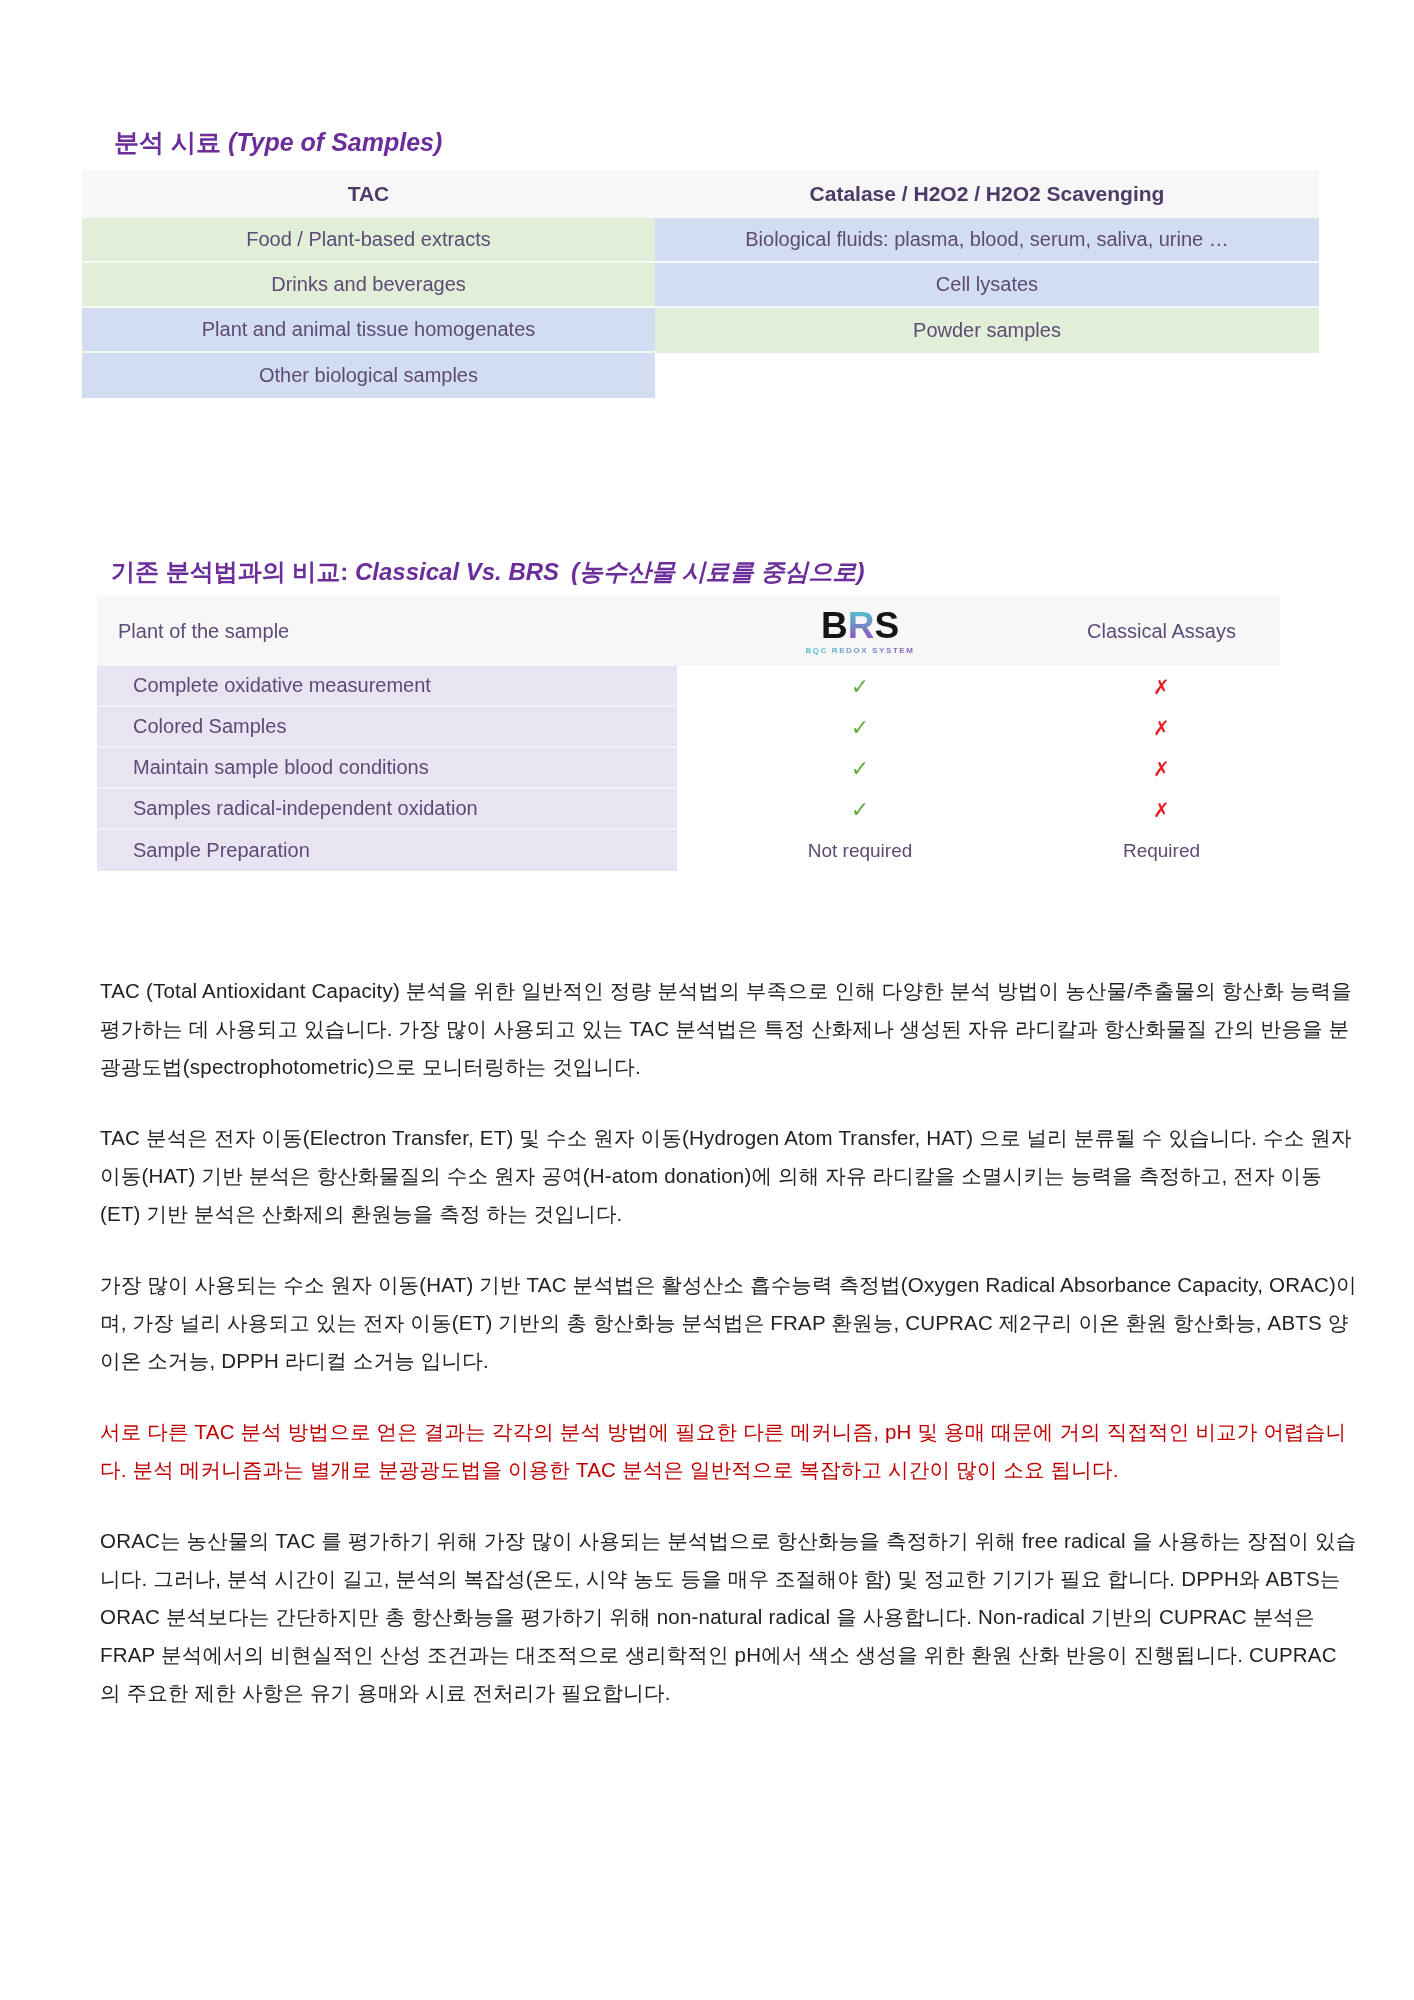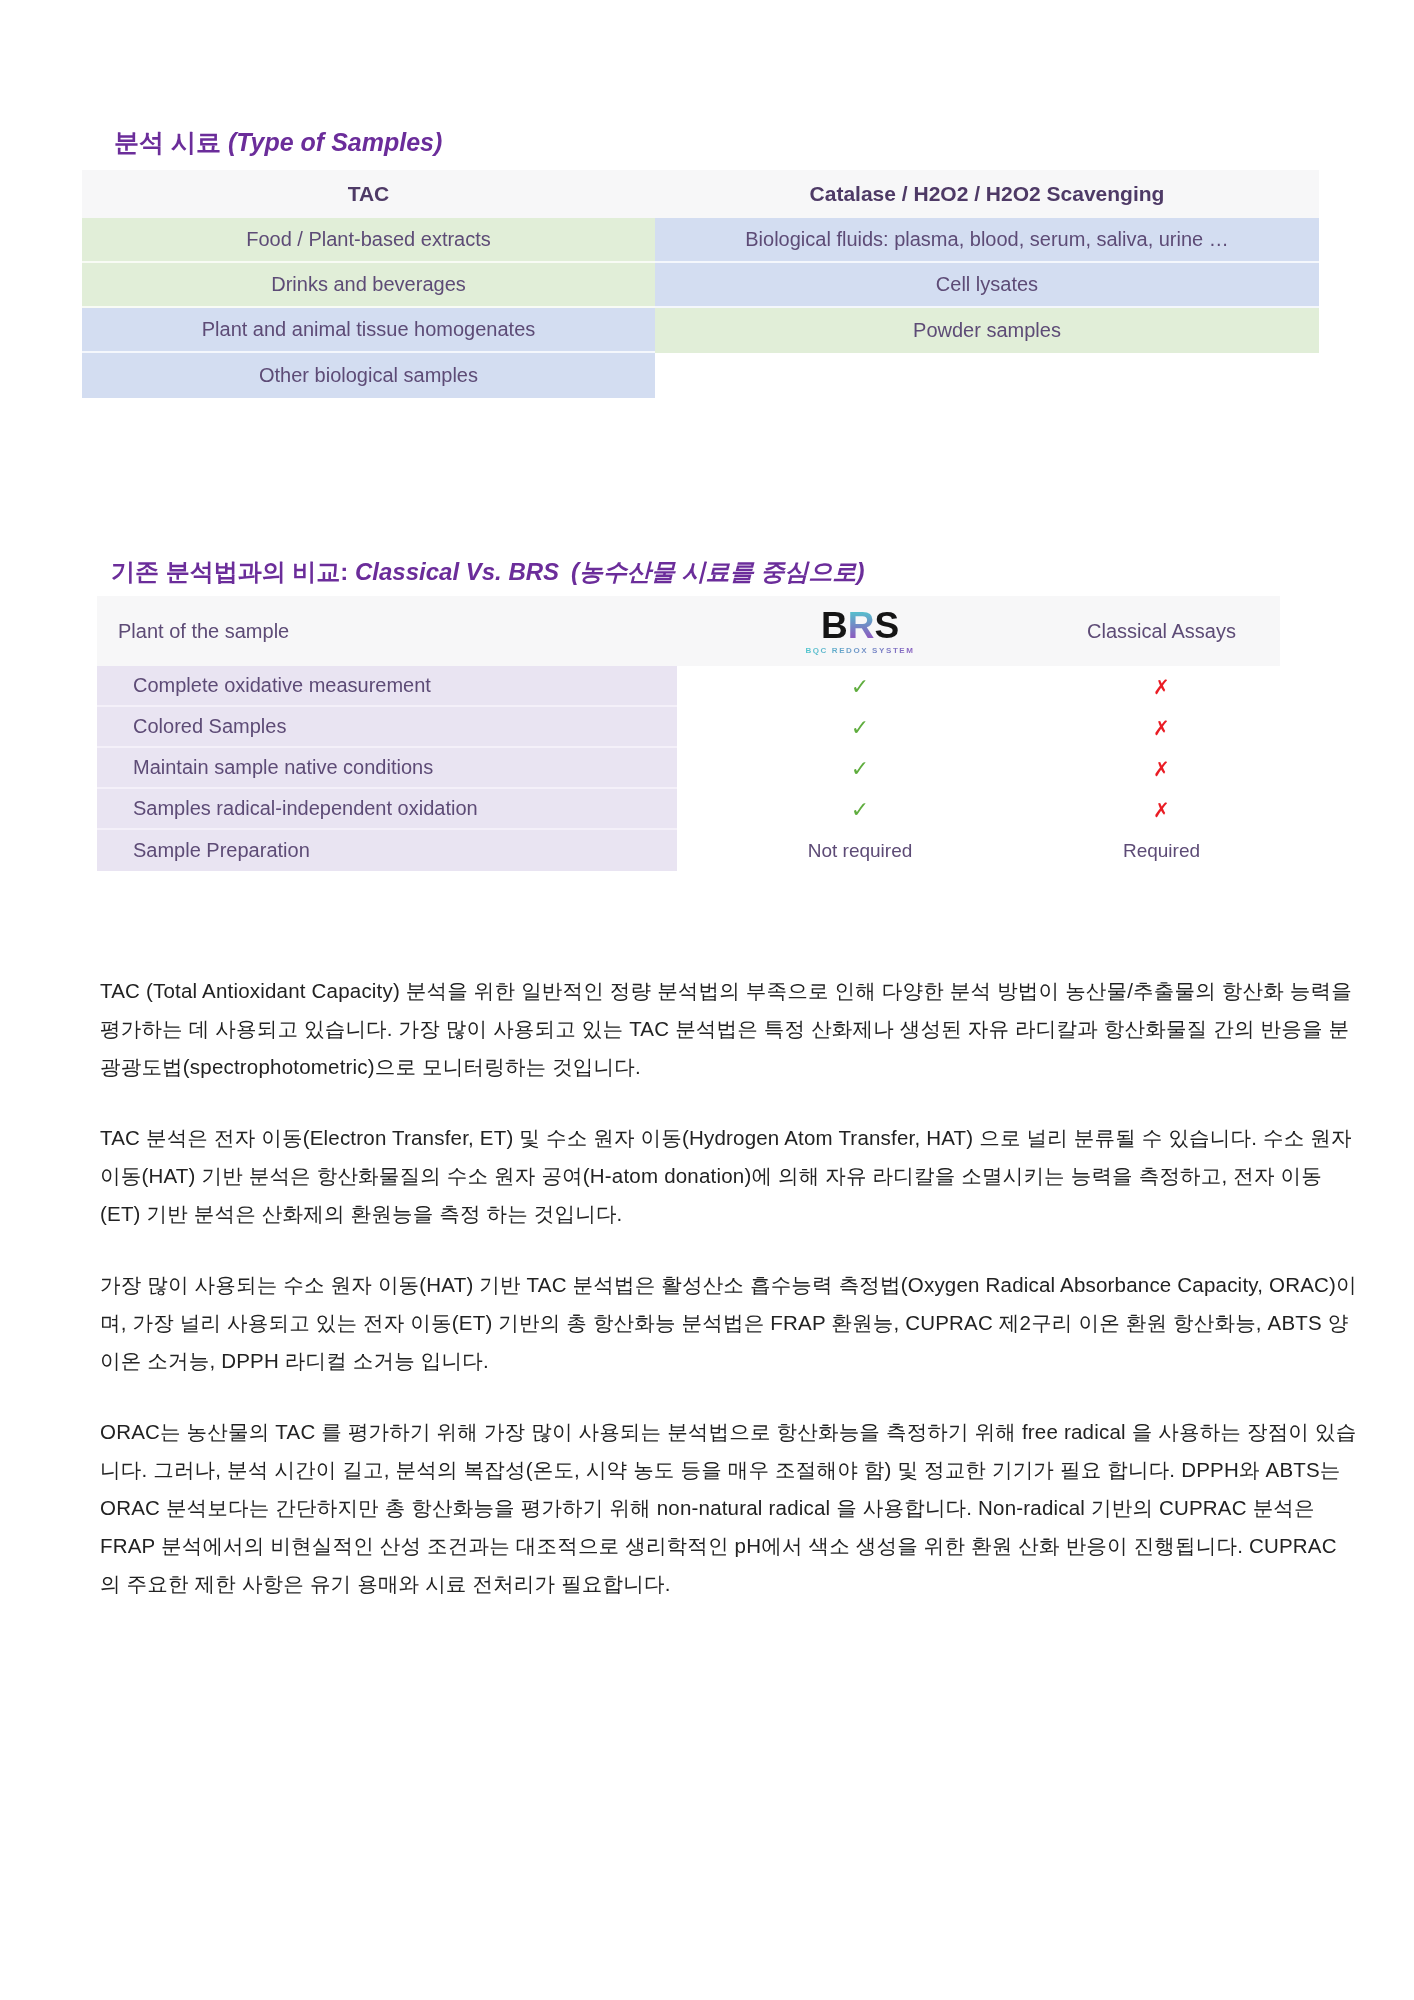--- a/index.html
+++ b/index.html
@@ -106,33 +106,34 @@
     <div class="hc classical">Classical Assays</div>
 
     <div class="label">Complete oxidative measurement</div>
     <div class="mark check">✓</div>
     <div class="mark cross">✗</div>
 
     <div class="label">Colored Samples</div>
     <div class="mark check">✓</div>
     <div class="mark cross">✗</div>
 
-    <div class="label">Maintain sample native conditions</div>
+    <div class="label">Maintain sample blood conditions</div>
     <div class="mark check">✓</div>
     <div class="mark cross">✗</div>
 
     <div class="label">Samples radical-independent oxidation</div>
     <div class="mark check">✓</div>
     <div class="mark cross">✗</div>
 
     <div class="label last">Sample Preparation</div>
     <div class="mark textv">Not required</div>
     <div class="mark textv">Required</div>
   </div>
 
   <div class="body-text">
     <p>TAC (Total Antioxidant Capacity) 분석을 위한 일반적인 정량 분석법의 부족으로 인해 다양한 분석 방법이 농산물/추출물의 항산화 능력을 평가하는 데 사용되고 있습니다. 가장 많이 사용되고 있는 TAC 분석법은 특정 산화제나 생성된 자유 라디칼과 항산화물질 간의 반응을 분광광도법(spectrophotometric)으로 모니터링하는 것입니다.</p>
     <p>TAC 분석은 전자 이동(Electron Transfer, ET) 및 수소 원자 이동(Hydrogen Atom Transfer, HAT) 으로 널리 분류될 수 있습니다. 수소 원자 이동(HAT) 기반 분석은 항산화물질의 수소 원자 공여(H-atom donation)에 의해 자유 라디칼을 소멸시키는 능력을 측정하고, 전자 이동(ET) 기반 분석은 산화제의 환원능을 측정 하는 것입니다.</p>
     <p>가장 많이 사용되는 수소 원자 이동(HAT) 기반 TAC 분석법은 활성산소 흡수능력 측정법(Oxygen Radical Absorbance Capacity, ORAC)이며, 가장 널리 사용되고 있는 전자 이동(ET) 기반의 총 항산화능 분석법은 FRAP 환원능, CUPRAC 제2구리 이온 환원 항산화능, ABTS 양이온 소거능, DPPH 라디컬 소거능 입니다.</p>
+    <p class="red">서로 다른 TAC 분석 방법으로 얻은 결과는 각각의 분석 방법에 필요한 다른 메커니즘, pH 및 용매 때문에 거의 직접적인 비교가 어렵습니다. 분석 메커니즘과는 별개로 분광광도법을 이용한 TAC 분석은 일반적으로 복잡하고 시간이 많이 소요 됩니다.</p>
     <p>ORAC는 농산물의 TAC 를 평가하기 위해 가장 많이 사용되는 분석법으로 항산화능을 측정하기 위해 free radical 을 사용하는 장점이 있습니다. 그러나, 분석 시간이 길고, 분석의 복잡성(온도, 시약 농도 등을 매우 조절해야 함) 및 정교한 기기가 필요 합니다. DPPH와 ABTS는 ORAC 분석보다는 간단하지만 총 항산화능을 평가하기 위해 non-natural radical 을 사용합니다. Non-radical 기반의 CUPRAC 분석은 FRAP 분석에서의 비현실적인 산성 조건과는 대조적으로 생리학적인 pH에서 색소 생성을 위한 환원 산화 반응이 진행됩니다. CUPRAC 의 주요한 제한 사항은 유기 용매와 시료 전처리가 필요합니다.</p>
   </div>
 
 </div>
 
 </body></html>

